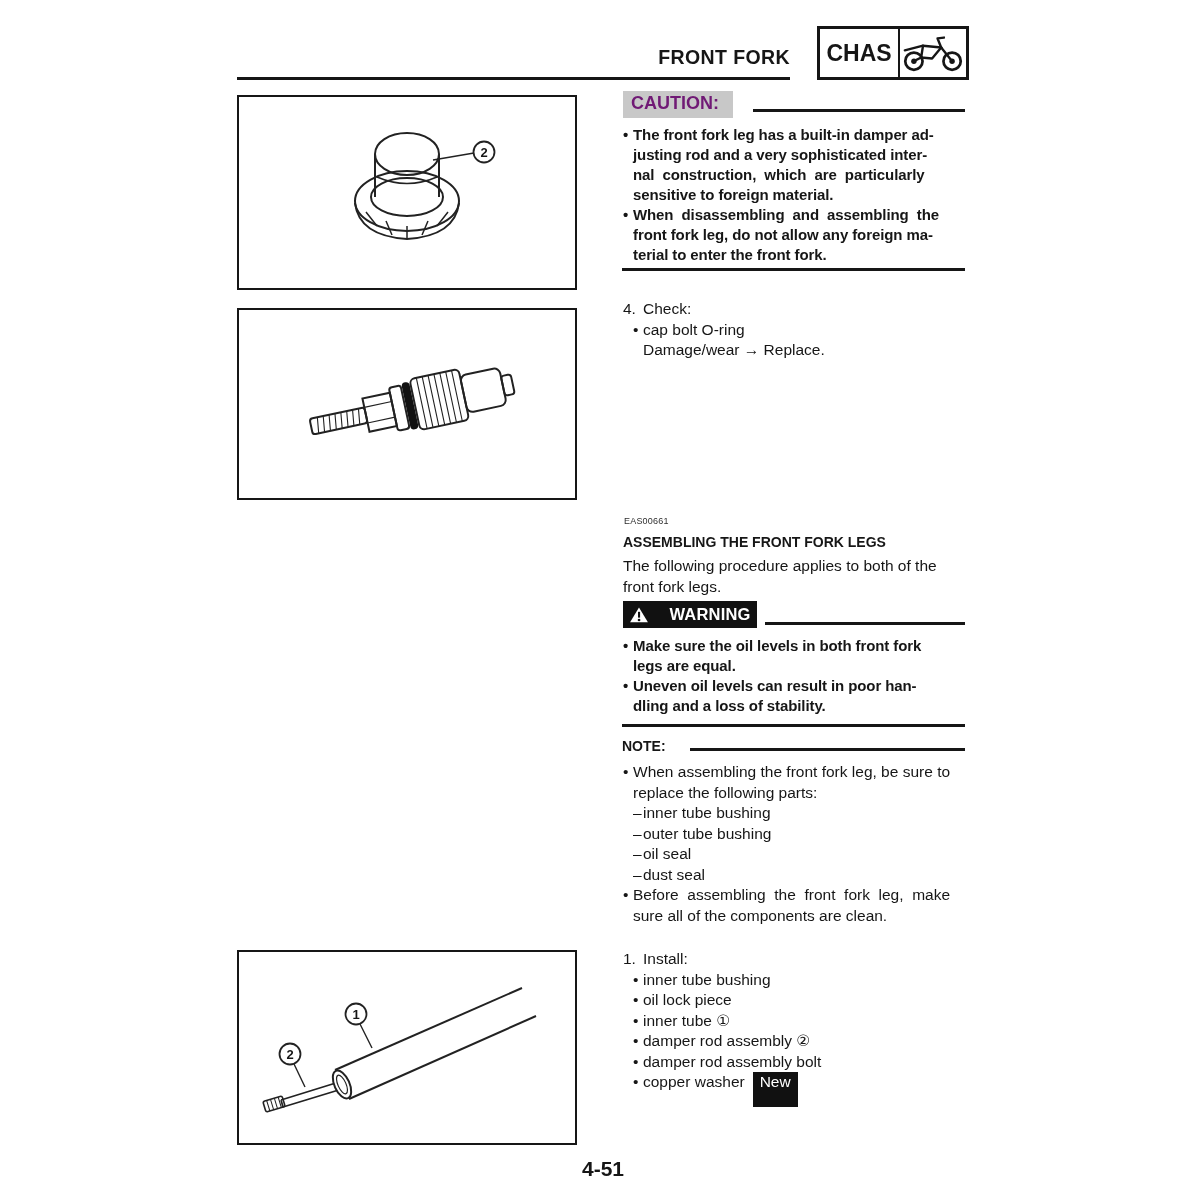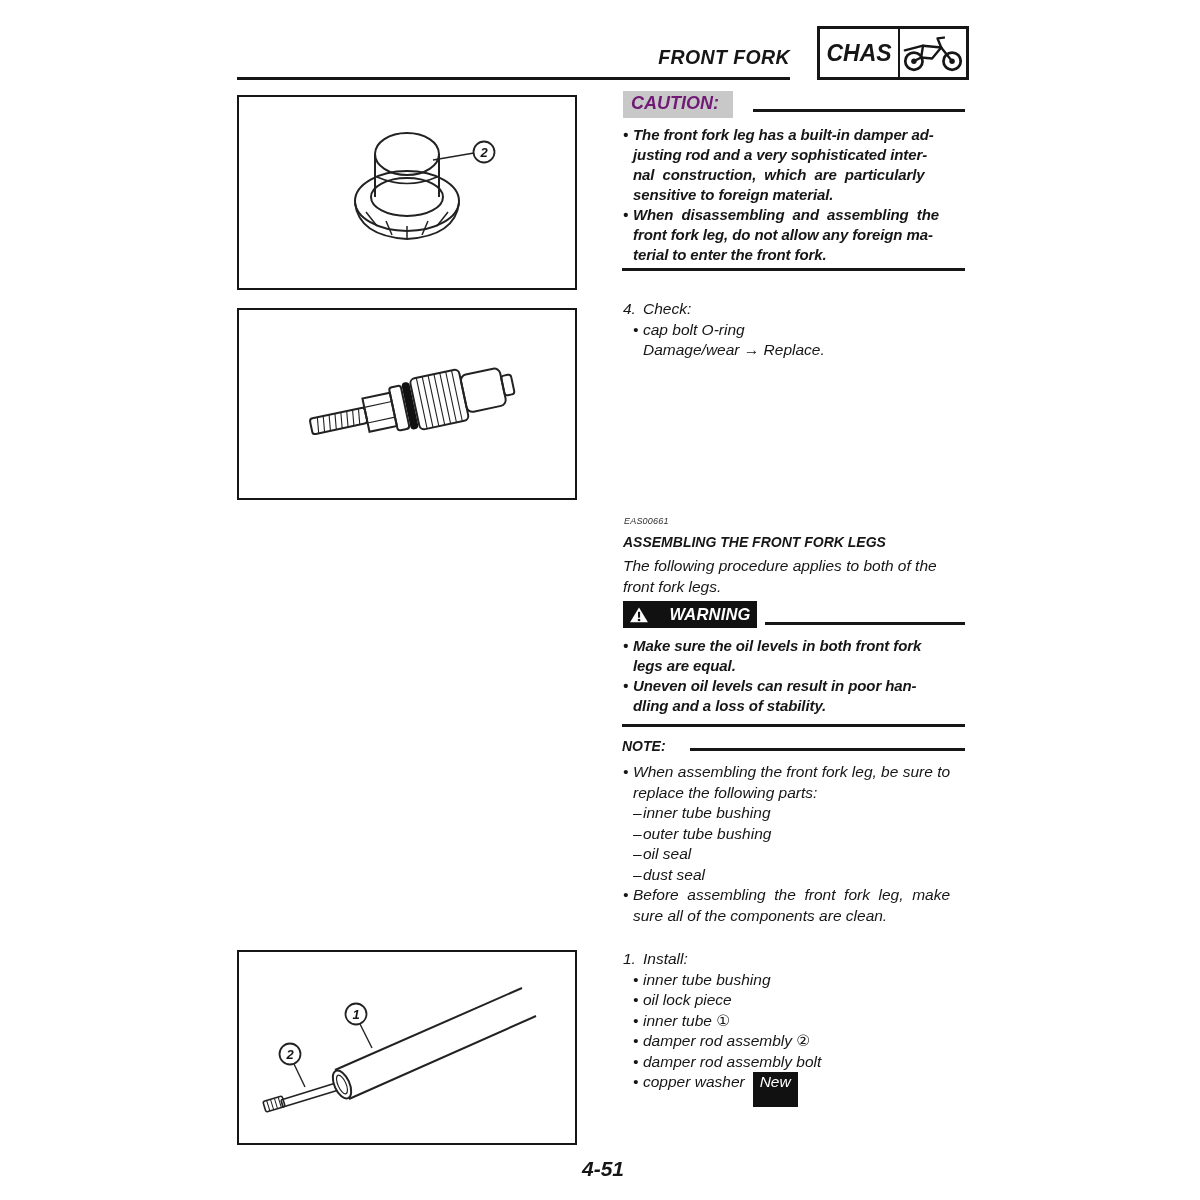--- a/index.html
+++ b/index.html
@@ -2,21 +2,21 @@
 <html><head>
 <meta charset="utf-8">
 <style>
   * { margin:0; padding:0; box-sizing:border-box; }
   html,body { background:#888; }
   .page {
     position:relative; width:1200px; height:1200px; background:#ffffff;
     font-family:"Liberation Sans","DejaVu Sans",sans-serif; color:#161616;
     margin:0 auto; overflow:hidden;
   }
-  .abs { position:absolute;font-style:italic; }
+  .abs { position:absolute; }
   
   .header-title { left:490px; top:46px; width:300px; text-align:right;
     font-size:19.5px; font-weight:bold; letter-spacing:.4px; }
   .header-rule { left:237px; top:77px; width:553px; height:3px; background:#161616; }
   .chas-box { left:817px; top:26px; width:152px; height:54px; border:3px solid #161616; display:flex; }
   .chas-label { width:96px; display:flex; align-items:center; justify-content:center;
     font-size:23px; font-weight:bold; border-right:2px solid #161616; }
   .chas-icon { flex:1; display:flex; align-items:center; justify-content:center; }
   
   .figure { border:2px solid #161616; background:#fff; }

